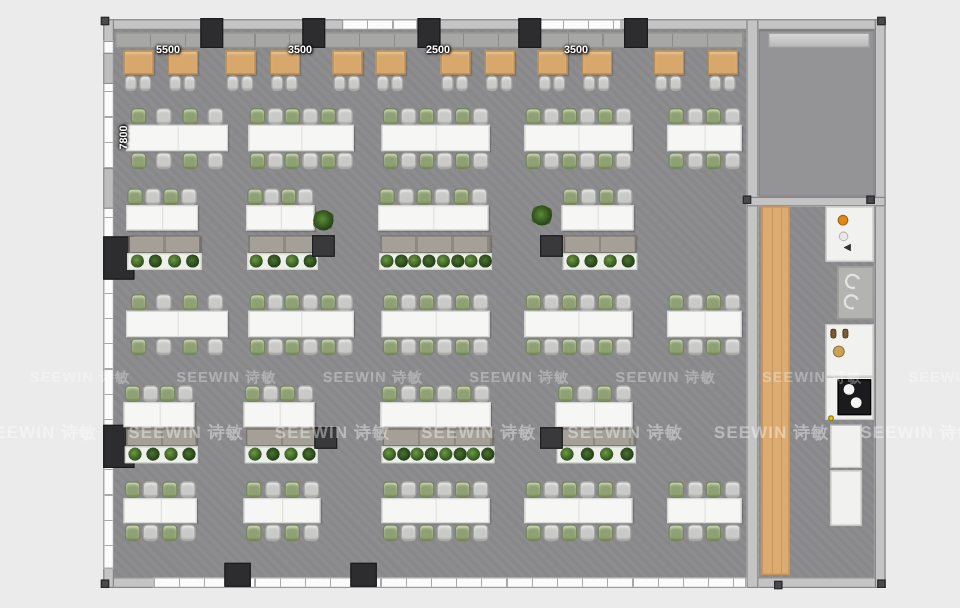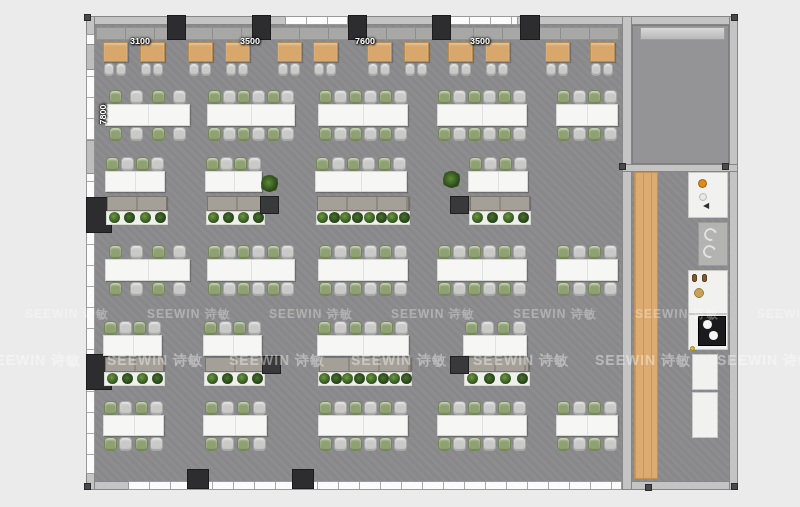--- a/index.html
+++ b/index.html
@@ -425,19 +425,19 @@
       <div class="abs wm" style="left: 757px; top: 306px; font-size: 12px; opacity: 0.32;">SEEWIN 诗敏</div>
       <div class="abs wm" style="left: -15px; top: 352px; font-size: 14px; opacity: 0.4;">SEEWIN 诗敏</div>
       <div class="abs wm" style="left: 107px; top: 352px; font-size: 14px; opacity: 0.4;">SEEWIN 诗敏</div>
       <div class="abs wm" style="left: 229px; top: 352px; font-size: 14px; opacity: 0.4;">SEEWIN 诗敏</div>
       <div class="abs wm" style="left: 351px; top: 352px; font-size: 14px; opacity: 0.4;">SEEWIN 诗敏</div>
       <div class="abs wm" style="left: 473px; top: 352px; font-size: 14px; opacity: 0.4;">SEEWIN 诗敏</div>
       <div class="abs wm" style="left: 595px; top: 352px; font-size: 14px; opacity: 0.4;">SEEWIN 诗敏</div>
       <div class="abs wm" style="left: 717px; top: 352px; font-size: 14px; opacity: 0.4;">SEEWIN 诗敏</div>
     </div>
   <div class="layer" id="dimension-layer">
-      <div class="abs dim" style="left: 120px; top: 36px; width: 40px; height: 11px;">3100</div>
+      <div class="abs dim" style="left: 120px; top: 36px; width: 40px; height: 11px;">5500</div>
       <div class="abs dim" style="left: 230px; top: 36px; width: 40px; height: 11px;">3500</div>
-      <div class="abs dim" style="left: 345px; top: 36px; width: 40px; height: 11px;">7600</div>
+      <div class="abs dim" style="left: 345px; top: 36px; width: 40px; height: 11px;">2500</div>
       <div class="abs dim" style="left: 460px; top: 36px; width: 40px; height: 11px;">3500</div>
       <div class="abs dim dim-v" style="left: 83px; top: 109px; width: 40px; height: 11px;">7800</div>
     </div>
 </div>
 
 </body></html>

